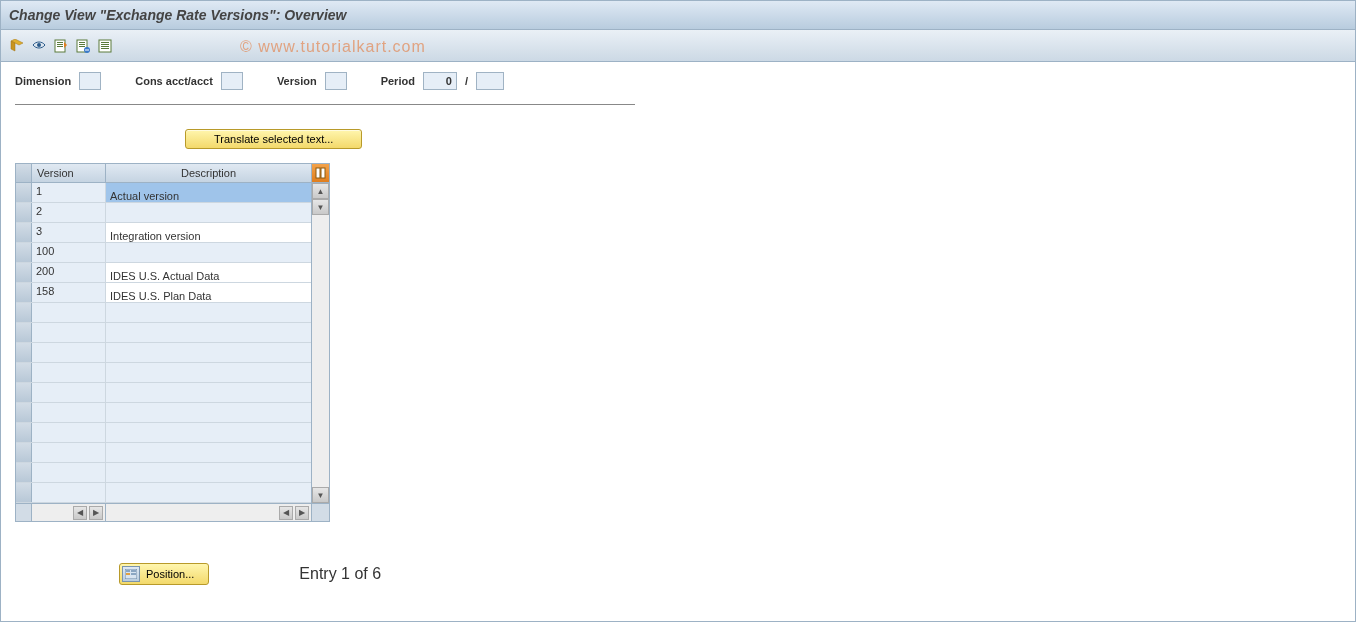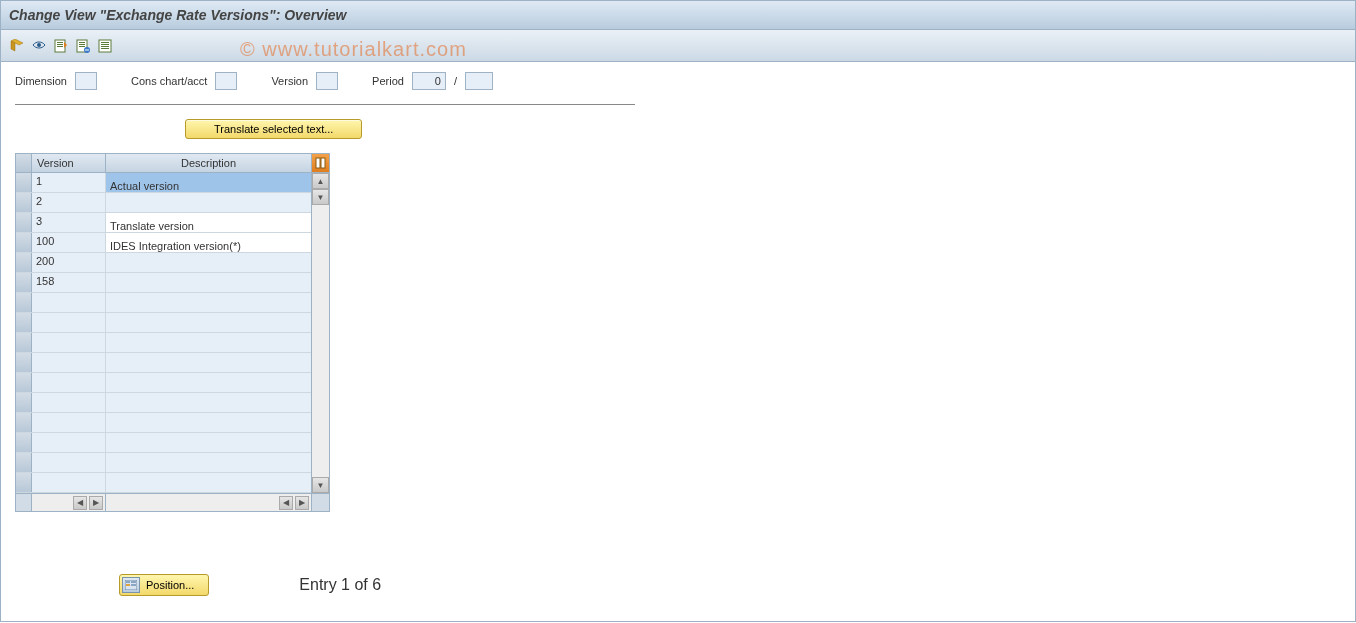--- a/index.html
+++ b/index.html
@@ -49,20 +49,21 @@
       position: relative;
     }
     .filter-row {
       display: flex;
       align-items: center;
       gap: 8px;
       padding-bottom: 14px;
       border-bottom: 1px solid #888;
       width: fit-content;
       min-width: 620px;
+      font-weight: bold;
     }
     .filter-label { font-size: 11px; color: #333; }
     .filter-box {
       background: #e6eef7;
       border: 1px solid #a0b3c4;
       height: 18px;
       display: inline-block;
     }
     .fb-sm { width: 22px; }
     .fb-md { width: 28px; }
@@ -71,21 +72,21 @@
       border: 1px solid #a0b3c4;
       height: 18px;
       width: 34px;
       text-align: right;
       padding: 1px 4px;
       font-size: 11px;
       display: inline-flex;
       align-items: center;
       justify-content: flex-end;
     }
-    .translate-row { margin: 14px 0 14px 170px; }
+    .translate-row { margin: 24px 0 14px 170px; }
     .translate-btn {
       background: linear-gradient(to bottom, #fff6ae 0%, #f3d96b 100%);
       border: 1px solid #b89a2a;
       border-radius: 3px;
       padding: 3px 28px;
       font-size: 11px;
       cursor: pointer;
       box-shadow: inset 0 1px 0 rgba(255,255,255,0.6);
     }
     .table-wrap {
@@ -172,21 +173,21 @@
       width: 14px; height: 14px;
       background: linear-gradient(to bottom,#e6e6e6,#c9c9c9);
       border: 1px solid #aaa;
       display: flex; align-items: center; justify-content: center;
       font-size: 8px; color: #555;
     }
     .hscroll .track-main { flex:1; display:flex; align-items:center; justify-content:flex-end; gap:2px; padding:0 2px;}
     .hscroll .corner { width:18px; border-left:1px solid #9db2c5; background:#d2dce6;}
     .footer-row {
       position: absolute;
-      bottom: 25px;
+      bottom: 36px;
       left: 118px;
       display: flex;
       align-items: center;
       gap: 90px;
     }
     .position-btn {
       display: inline-flex;
       align-items: center;
       gap: 6px;
       background: linear-gradient(to bottom, #fff6ae 0%, #f3d96b 100%);
@@ -202,21 +203,21 @@
       border: 1px solid #7a94ad;
       display:flex; align-items:center; justify-content:center;
       font-size:10px; color:#2a5a8a;
     }
     .entry-text { font-size: 16px; color: #333; }
     .watermark {
       position: absolute;
       top: 38px;
       left: 240px;
       color: rgba(230,110,40,0.55);
-      font-size: 20px;
+      font-size: 16px;
       letter-spacing: 1px;
       pointer-events: none;
     }
     svg { display:block; }
   </style>
 </head>
 <body>
 
 <div class="title-bar">
   <span>Change View "Exchange Rate Versions": Overview</span>
@@ -266,21 +267,21 @@
 </div>
 
 <div class="watermark">© www.tutorialkart.com</div>
 
 <div class="content-area">
 
   <div class="filter-row">
     <span class="filter-label">Dimension</span>
     <span class="filter-box fb-sm"></span>
     <span style="width:18px"></span>
-    <span class="filter-label">Cons chart/acct</span>
+    <span class="filter-label">Cons acct/acct</span>
     <span class="filter-box fb-sm"></span>
     <span style="width:18px"></span>
     <span class="filter-label">Version</span>
     <span class="filter-box fb-sm"></span>
     <span style="width:18px"></span>
     <span class="filter-label">Period</span>
     <span class="period-val">0</span>
     <span>/</span>
     <span class="filter-box fb-md"></span>
   </div>
@@ -307,34 +308,35 @@
           <div class="row-ver">1</div>
           <div class="row-desc selected">Actual version</div>
         </div>
         <div class="row">
           <div class="row-sel"></div>
           <div class="row-ver">2</div>
         </div>
         <div class="row">
           <div class="row-sel"></div>
           <div class="row-ver">3</div>
-          <div class="row-desc">Translate version</div>
+          <div class="row-desc">Integration version</div>
         </div>
         <div class="row">
           <div class="row-sel"></div>
           <div class="row-ver">100</div>
-          <div class="row-desc">IDES Integration version(*)</div>
         </div>
         <div class="row">
           <div class="row-sel"></div>
           <div class="row-ver">200</div>
+          <div class="row-desc">IDES U.S. Actual Data</div>
         </div>
         <div class="row">
           <div class="row-sel"></div>
           <div class="row-ver">158</div>
+          <div class="row-desc">IDES U.S. Plan Data</div>
         </div>
         <div class="row empty">
           <div class="row-sel"></div>
           <div class="row-ver"></div>
           <div class="row-desc"></div>
         </div>
         <div class="row empty">
           <div class="row-sel"></div>
           <div class="row-ver"></div>
           <div class="row-desc"></div>

